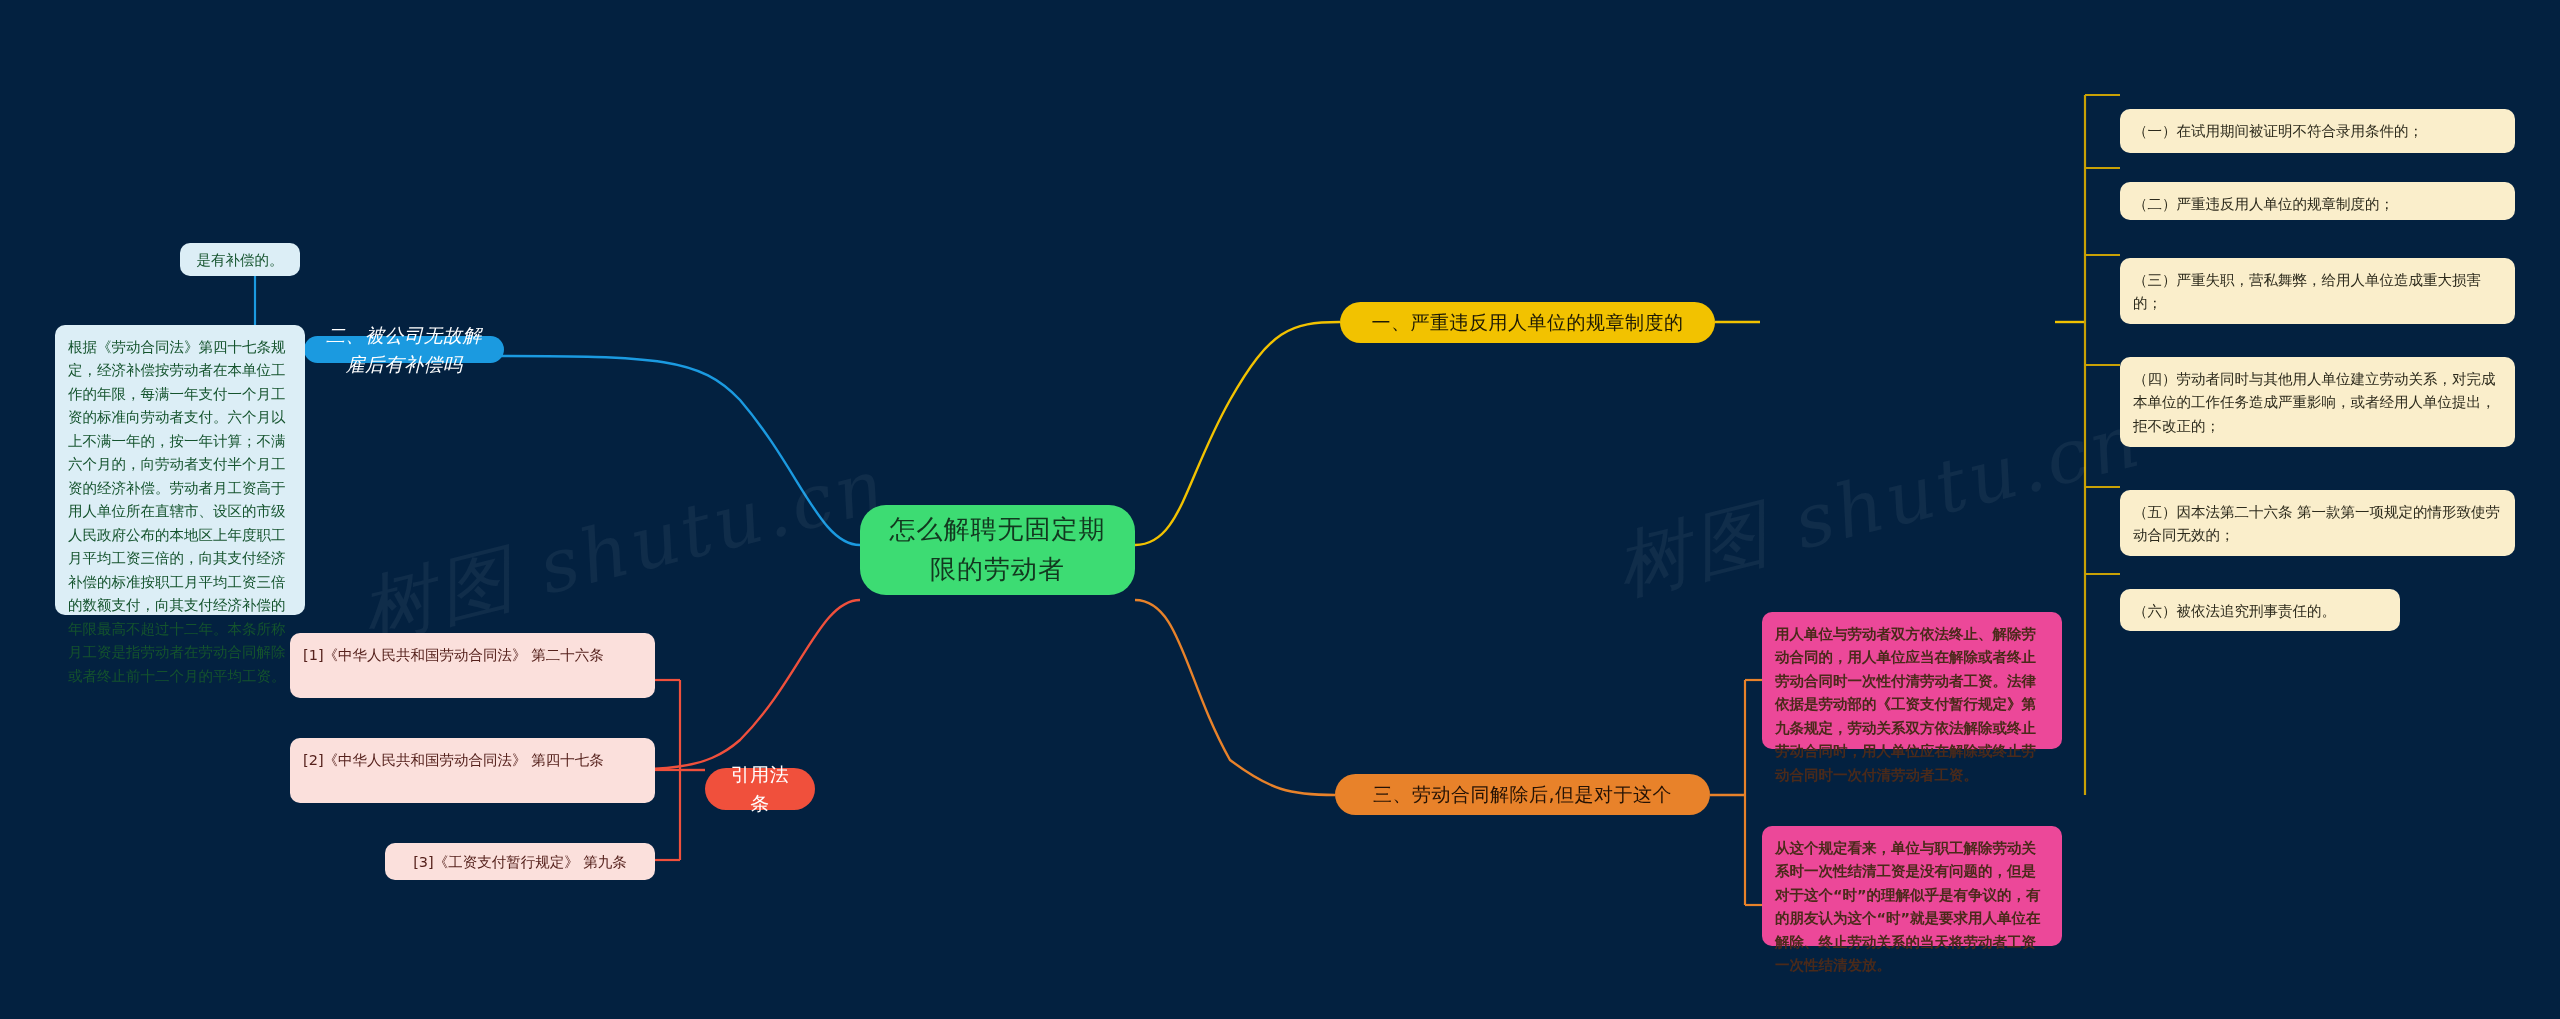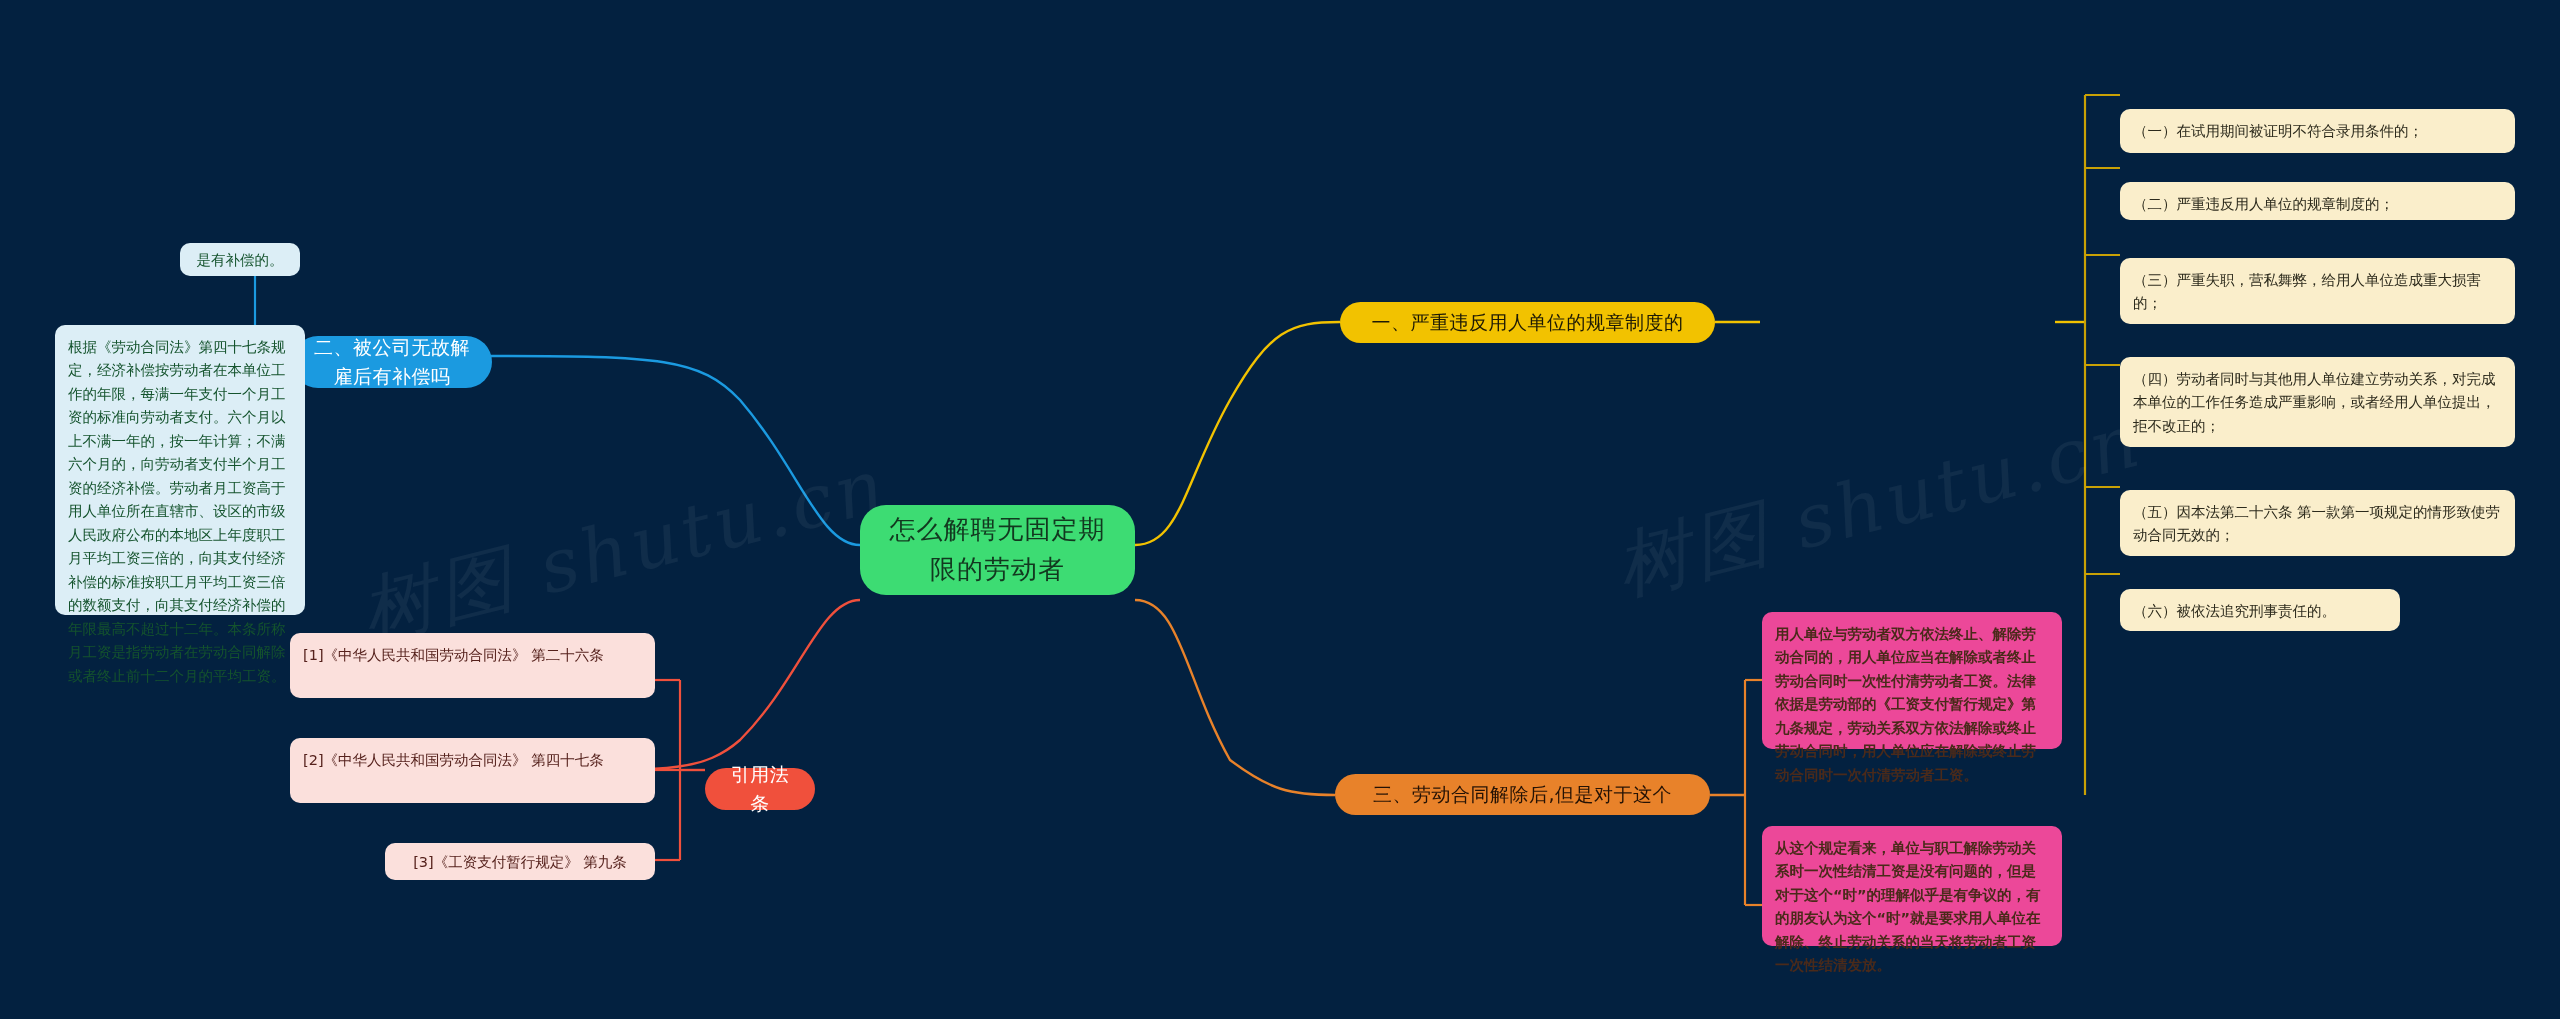--- a/index.html
+++ b/index.html
@@ -148,21 +148,21 @@
   <div class="node leaf leaf-cream" style="left:2120px; top:146px; width:395px; height:38px;">（二）严重违反用人单位的规章制度的；</div>
 
   <div class="node leaf leaf-cream" style="left:2120px; top:222px; width:395px; height:66px;">（三）严重失职，营私舞弊，给用人单位造成重大损害的；</div>
 
   <div class="node leaf leaf-cream" style="left:2120px; top:321px; width:395px; height:90px;">（四）劳动者同时与其他用人单位建立劳动关系，对完成本单位的工作任务造成严重影响，或者经用人单位提出，拒不改正的；</div>
 
   <div class="node leaf leaf-cream" style="left:2120px; top:454px; width:395px; height:66px;">（五）因本法第二十六条 第一款第一项规定的情形致使劳动合同无效的；</div>
 
   <div class="node leaf leaf-cream" style="left:2120px; top:553px; width:280px; height:42px;">（六）被依法追究刑事责任的。</div>
 
-  <div class="node pill pill-blue" style="left:292px; top:336px; width:200px; height:52px;">二、被公司无故解雇后有补偿吗</div>
+  <div class="node pill pill-blue" style="left:304px; top:336px; width:200px; height:27px;font-style:italic;">二、被公司无故解雇后有补偿吗</div>
 
   <div class="node leaf leaf-blue leaf-center" style="left:180px; top:243px; width:120px; height:33px; padding:6px 10px;">是有补偿的。</div>
 
   <div class="node leaf leaf-blue" style="left:55px; top:325px; width:250px; height:290px;">根据《劳动合同法》第四十七条规定，经济补偿按劳动者在本单位工作的年限，每满一年支付一个月工资的标准向劳动者支付。六个月以上不满一年的，按一年计算；不满六个月的，向劳动者支付半个月工资的经济补偿。劳动者月工资高于用人单位所在直辖市、设区的市级人民政府公布的本地区上年度职工月平均工资三倍的，向其支付经济补偿的标准按职工月平均工资三倍的数额支付，向其支付经济补偿的年限最高不超过十二年。本条所称月工资是指劳动者在劳动合同解除或者终止前十二个月的平均工资。</div>
 
   <div class="node pill pill-orange" style="left:1335px; top:774px; width:375px; height:41px;">三、劳动合同解除后,但是对于这个</div>
 
   <div class="node leaf leaf-peach" style="left:1762px; top:612px; width:300px; height:137px;">用人单位与劳动者双方依法终止、解除劳动合同的，用人单位应当在解除或者终止劳动合同时一次性付清劳动者工资。法律依据是劳动部的《工资支付暂行规定》第九条规定，劳动关系双方依法解除或终止劳动合同时，用人单位应在解除或终止劳动合同时一次付清劳动者工资。</div>
 
   <div class="node leaf leaf-peach" style="left:1762px; top:826px; width:300px; height:120px;">从这个规定看来，单位与职工解除劳动关系时一次性结清工资是没有问题的，但是对于这个“时”的理解似乎是有争议的，有的朋友认为这个“时”就是要求用人单位在解除、终止劳动关系的当天将劳动者工资一次性结清发放。</div>

